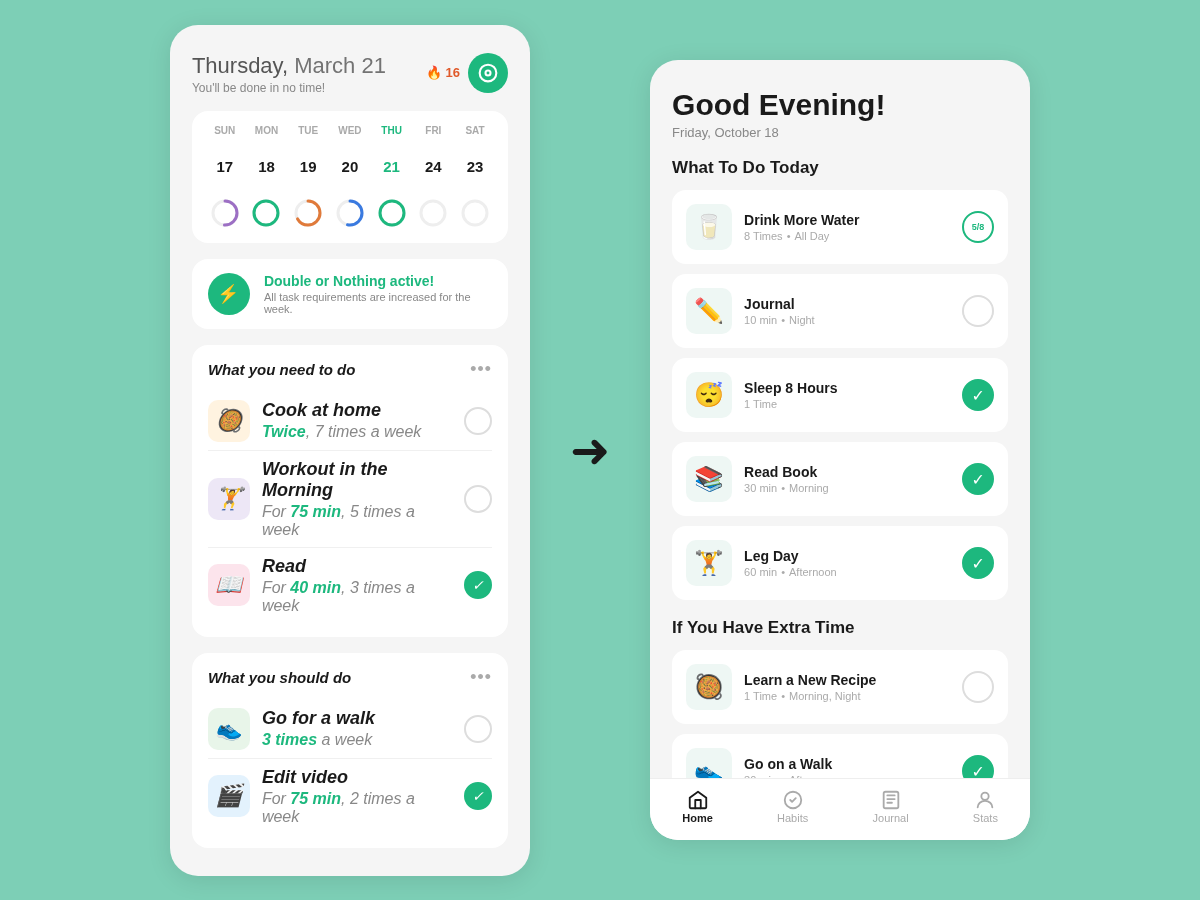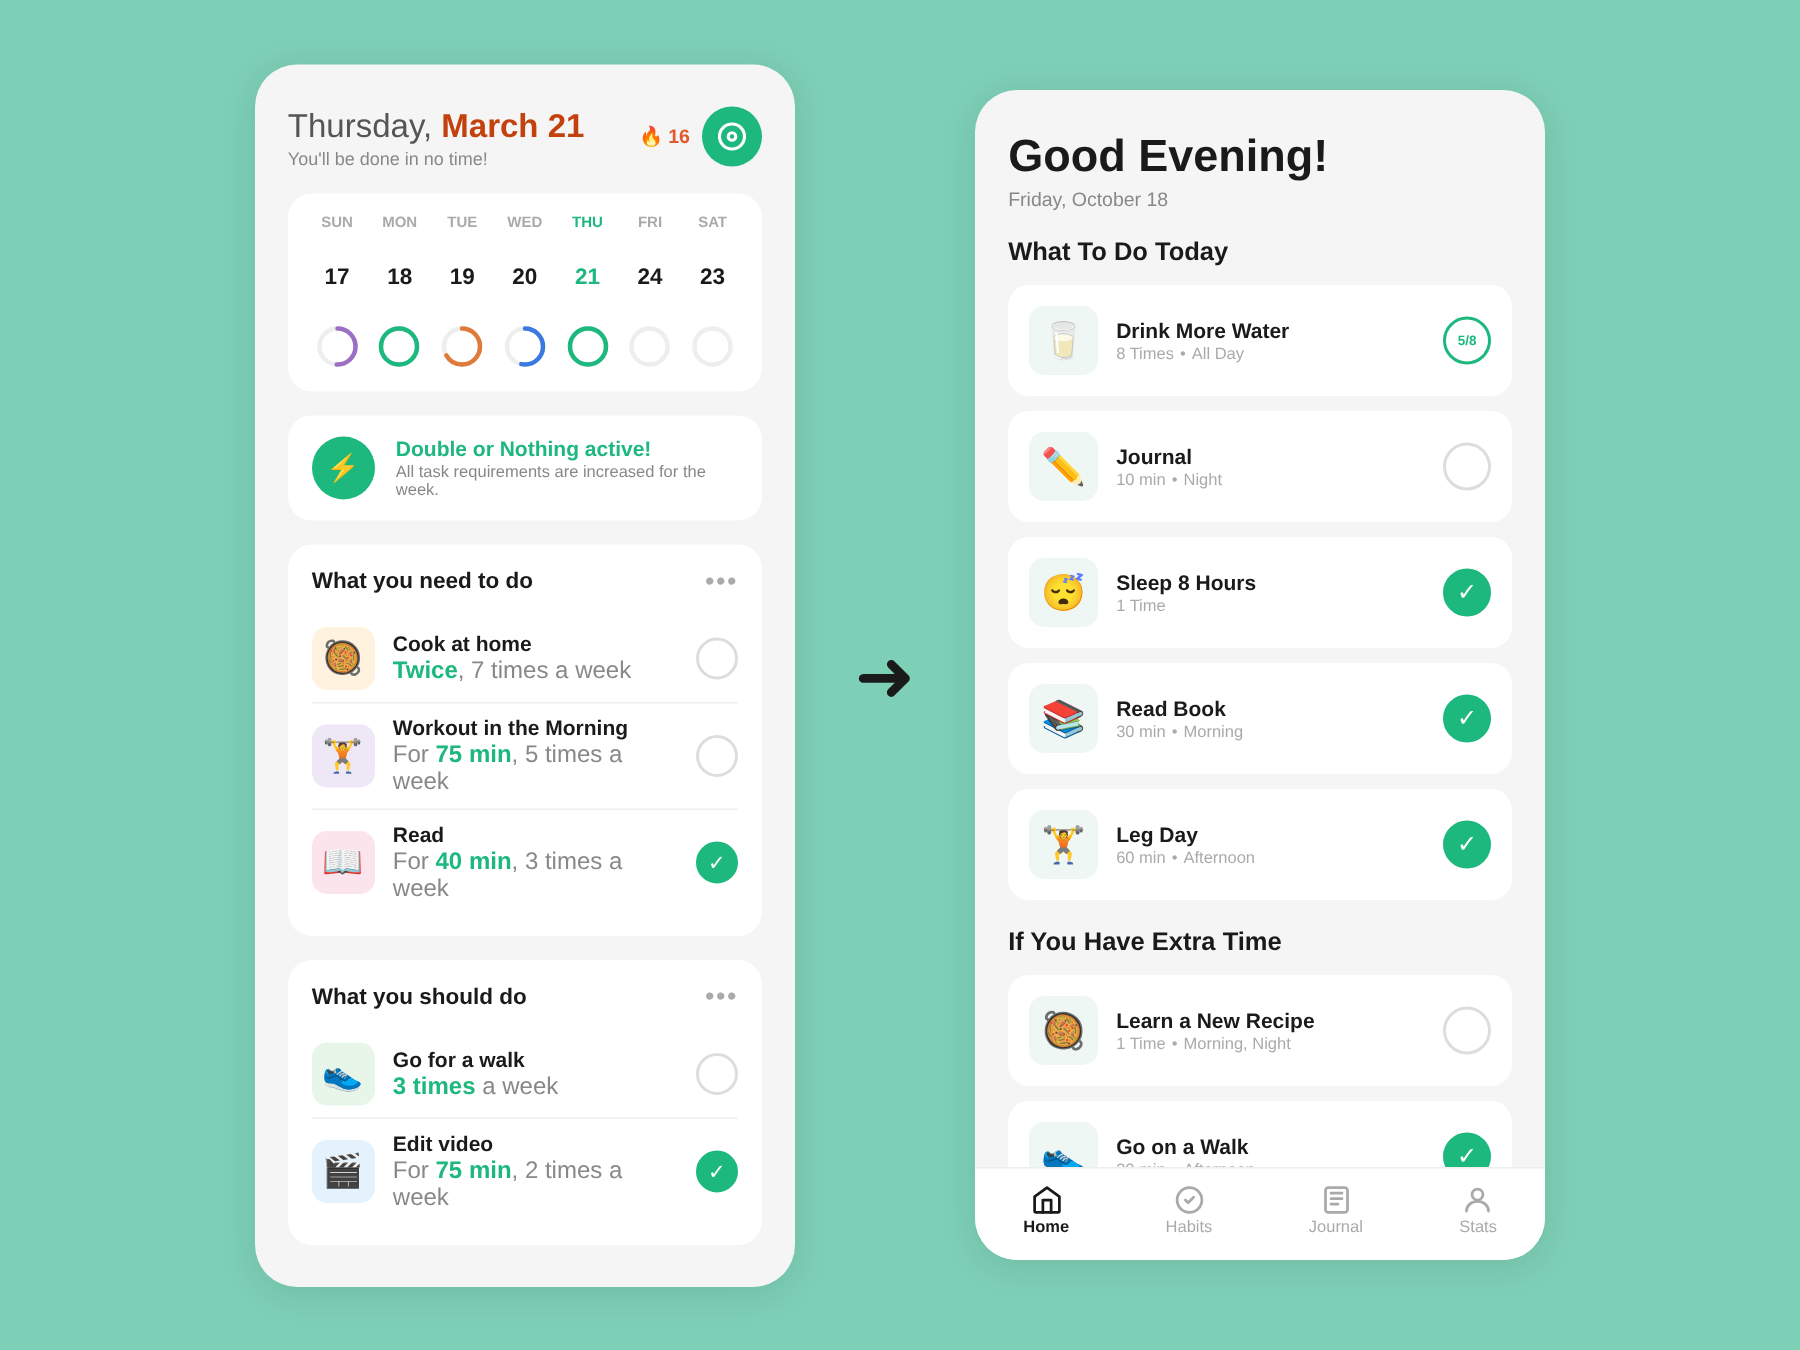--- a/index.html
+++ b/index.html
@@ -139,20 +139,21 @@
       font-size: 11px;
       color: #888;
       margin-top: 2px;
     }
 
     
     .task-section {
       background: white;
       border-radius: 16px;
       padding: 14px 16px;
+      font-style: italic;
     }
     .task-section-header {
       display: flex;
       justify-content: space-between;
       align-items: center;
       margin-bottom: 12px;
     }
     .task-section-header h3 {
       font-size: 15px;
       font-weight: 700;
@@ -178,21 +179,21 @@
       background: #f5f5f5;
       display: flex;
       align-items: center;
       justify-content: center;
       font-size: 22px;
       flex-shrink: 0;
       overflow: hidden;
     }
     .task-info { flex: 1; }
     .task-info h4 {
-      font-size: 14px;
+      font-size: 18px;
       font-weight: 700;
       color: #1a1a1a;
     }
     .task-info p {
       font-size: 16px;
       color: #888;
       margin-top: 2px;
     }
     .task-info p .highlight {
       color: #1db87e;
@@ -364,21 +365,21 @@
     }
   </style>
 </head>
 <body>
 
 <div class="left-panel">
 
   <div class="left-header">
     <div class="left-header-text">
       <h2>
-        <span>Thursday,</span> <span style="font-weight:700;color:#c2410c">March 21</span>
+        <span>Thursday,</span> <span style="font-weight:400;color:#737373">March 21</span>
       </h2>
       <p>You'll be done in no time!</p>
     </div>
     <div class="header-right">
       <div class="flame-badge">
         <span>🔥</span>
         <span>16</span>
       </div>
       <div class="goal-btn">
         <svg width="20" height="20" viewBox="0 0 24 24" fill="none" stroke="white" stroke-width="2.5" stroke-linecap="round" stroke-linejoin="round">

